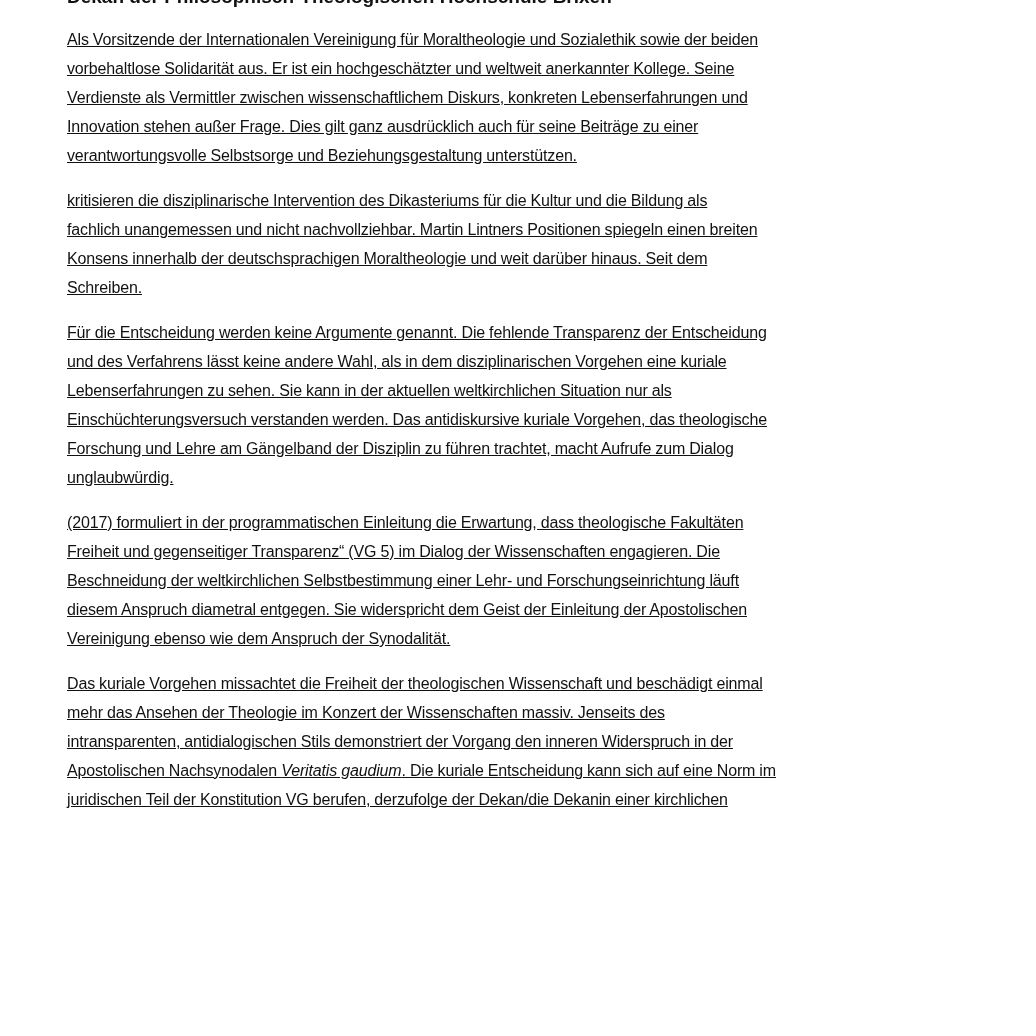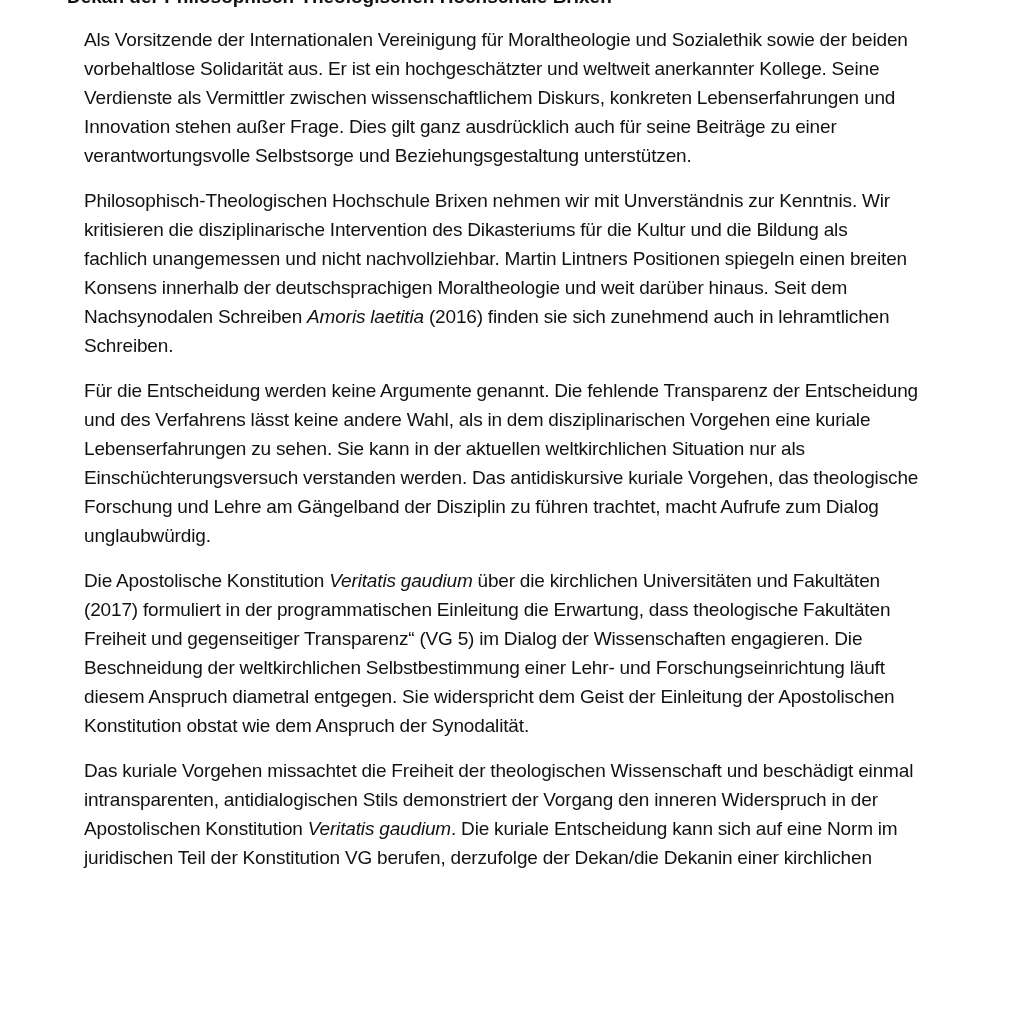--- a/index.html
+++ b/index.html
@@ -22,25 +22,26 @@
     width: 912px;
   }
   .heading {
     font-weight: bold;
     font-size: 19px;
     line-height: 29px;
     margin: 0 0 14px 0;
     white-space: nowrap;
   }
   .para {
-    font-size: 19px;
+    font-size: 16px;
     line-height: 29px;
-    margin: 0 0 16px 17px;
+    margin: 0 0 16px 0;
     letter-spacing: -0.15px;
     word-spacing: -0.2px;
+    text-decoration: underline;
   }
   .para .line {
     display: block;
     white-space: nowrap;
   }
   em { font-style: italic; }
 </style>
 </head>
 <body>
 
@@ -48,43 +49,41 @@
   <div class="heading">Dekan der Philosophisch-Theologischen Hochschule Brixen</div>
   <div id="body-text">
       <p class="para">
         <span class="line"><span>Als Vorsitzende der Internationalen Vereinigung für Moraltheologie und Sozialethik sowie der beiden</span></span>
         <span class="line"><span>vorbehaltlose Solidarität aus. Er ist ein hochgeschätzter und weltweit anerkannter Kollege. Seine</span></span>
         <span class="line"><span>Verdienste als Vermittler zwischen wissenschaftlichem Diskurs, konkreten Lebenserfahrungen und</span></span>
         <span class="line"><span>Innovation stehen außer Frage. Dies gilt ganz ausdrücklich auch für seine Beiträge zu einer</span></span>
         <span class="line"><span>verantwortungsvolle Selbstsorge und Beziehungsgestaltung unterstützen.</span></span>
       </p>
       <p class="para">
-        <span class="line"><span>Philosophisch-Theologischen Hochschule Brixen nehmen wir mit Unverständnis zur Kenntnis. Wir</span></span>
         <span class="line"><span>kritisieren die disziplinarische Intervention des Dikasteriums für die Kultur und die Bildung als</span></span>
         <span class="line"><span>fachlich unangemessen und nicht nachvollziehbar. Martin Lintners Positionen spiegeln einen breiten</span></span>
         <span class="line"><span>Konsens innerhalb der deutschsprachigen Moraltheologie und weit darüber hinaus. Seit dem</span></span>
-        <span class="line"><span>Nachsynodalen Schreiben </span><em>Amoris laetitia</em><span> (2016) finden sie sich zunehmend auch in lehramtlichen</span></span>
         <span class="line"><span>Schreiben.</span></span>
       </p>
       <p class="para">
         <span class="line"><span>Für die Entscheidung werden keine Argumente genannt. Die fehlende Transparenz der Entscheidung</span></span>
         <span class="line"><span>und des Verfahrens lässt keine andere Wahl, als in dem disziplinarischen Vorgehen eine kuriale</span></span>
         <span class="line"><span>Lebenserfahrungen zu sehen. Sie kann in der aktuellen weltkirchlichen Situation nur als</span></span>
         <span class="line"><span>Einschüchterungsversuch verstanden werden. Das antidiskursive kuriale Vorgehen, das theologische</span></span>
         <span class="line"><span>Forschung und Lehre am Gängelband der Disziplin zu führen trachtet, macht Aufrufe zum Dialog</span></span>
         <span class="line"><span>unglaubwürdig.</span></span>
       </p>
       <p class="para">
-        <span class="line"><span>Die Apostolische Konstitution </span><em>Veritatis gaudium</em><span> über die kirchlichen Universitäten und Fakultäten</span></span>
         <span class="line"><span>(2017) formuliert in der programmatischen Einleitung die Erwartung, dass theologische Fakultäten</span></span>
         <span class="line"><span>Freiheit und gegenseitiger Transparenz“ (VG 5) im Dialog der Wissenschaften engagieren. Die</span></span>
         <span class="line"><span>Beschneidung der weltkirchlichen Selbstbestimmung einer Lehr- und Forschungseinrichtung läuft</span></span>
         <span class="line"><span>diesem Anspruch diametral entgegen. Sie widerspricht dem Geist der Einleitung der Apostolischen</span></span>
-        <span class="line"><span>Konstitution obstat wie dem Anspruch der Synodalität.</span></span>
+        <span class="line"><span>Vereinigung ebenso wie dem Anspruch der Synodalität.</span></span>
       </p>
       <p class="para">
         <span class="line"><span>Das kuriale Vorgehen missachtet die Freiheit der theologischen Wissenschaft und beschädigt einmal</span></span>
+        <span class="line"><span>mehr das Ansehen der Theologie im Konzert der Wissenschaften massiv. Jenseits des</span></span>
         <span class="line"><span>intransparenten, antidialogischen Stils demonstriert der Vorgang den inneren Widerspruch in der</span></span>
-        <span class="line"><span>Apostolischen Konstitution </span><em>Veritatis gaudium</em><span>. Die kuriale Entscheidung kann sich auf eine Norm im</span></span>
+        <span class="line"><span>Apostolischen Nachsynodalen </span><em>Veritatis gaudium</em><span>. Die kuriale Entscheidung kann sich auf eine Norm im</span></span>
         <span class="line"><span>juridischen Teil der Konstitution VG berufen, derzufolge der Dekan/die Dekanin einer kirchlichen</span></span>
       </p>
     </div>
 </div>
 
 </body></html>

